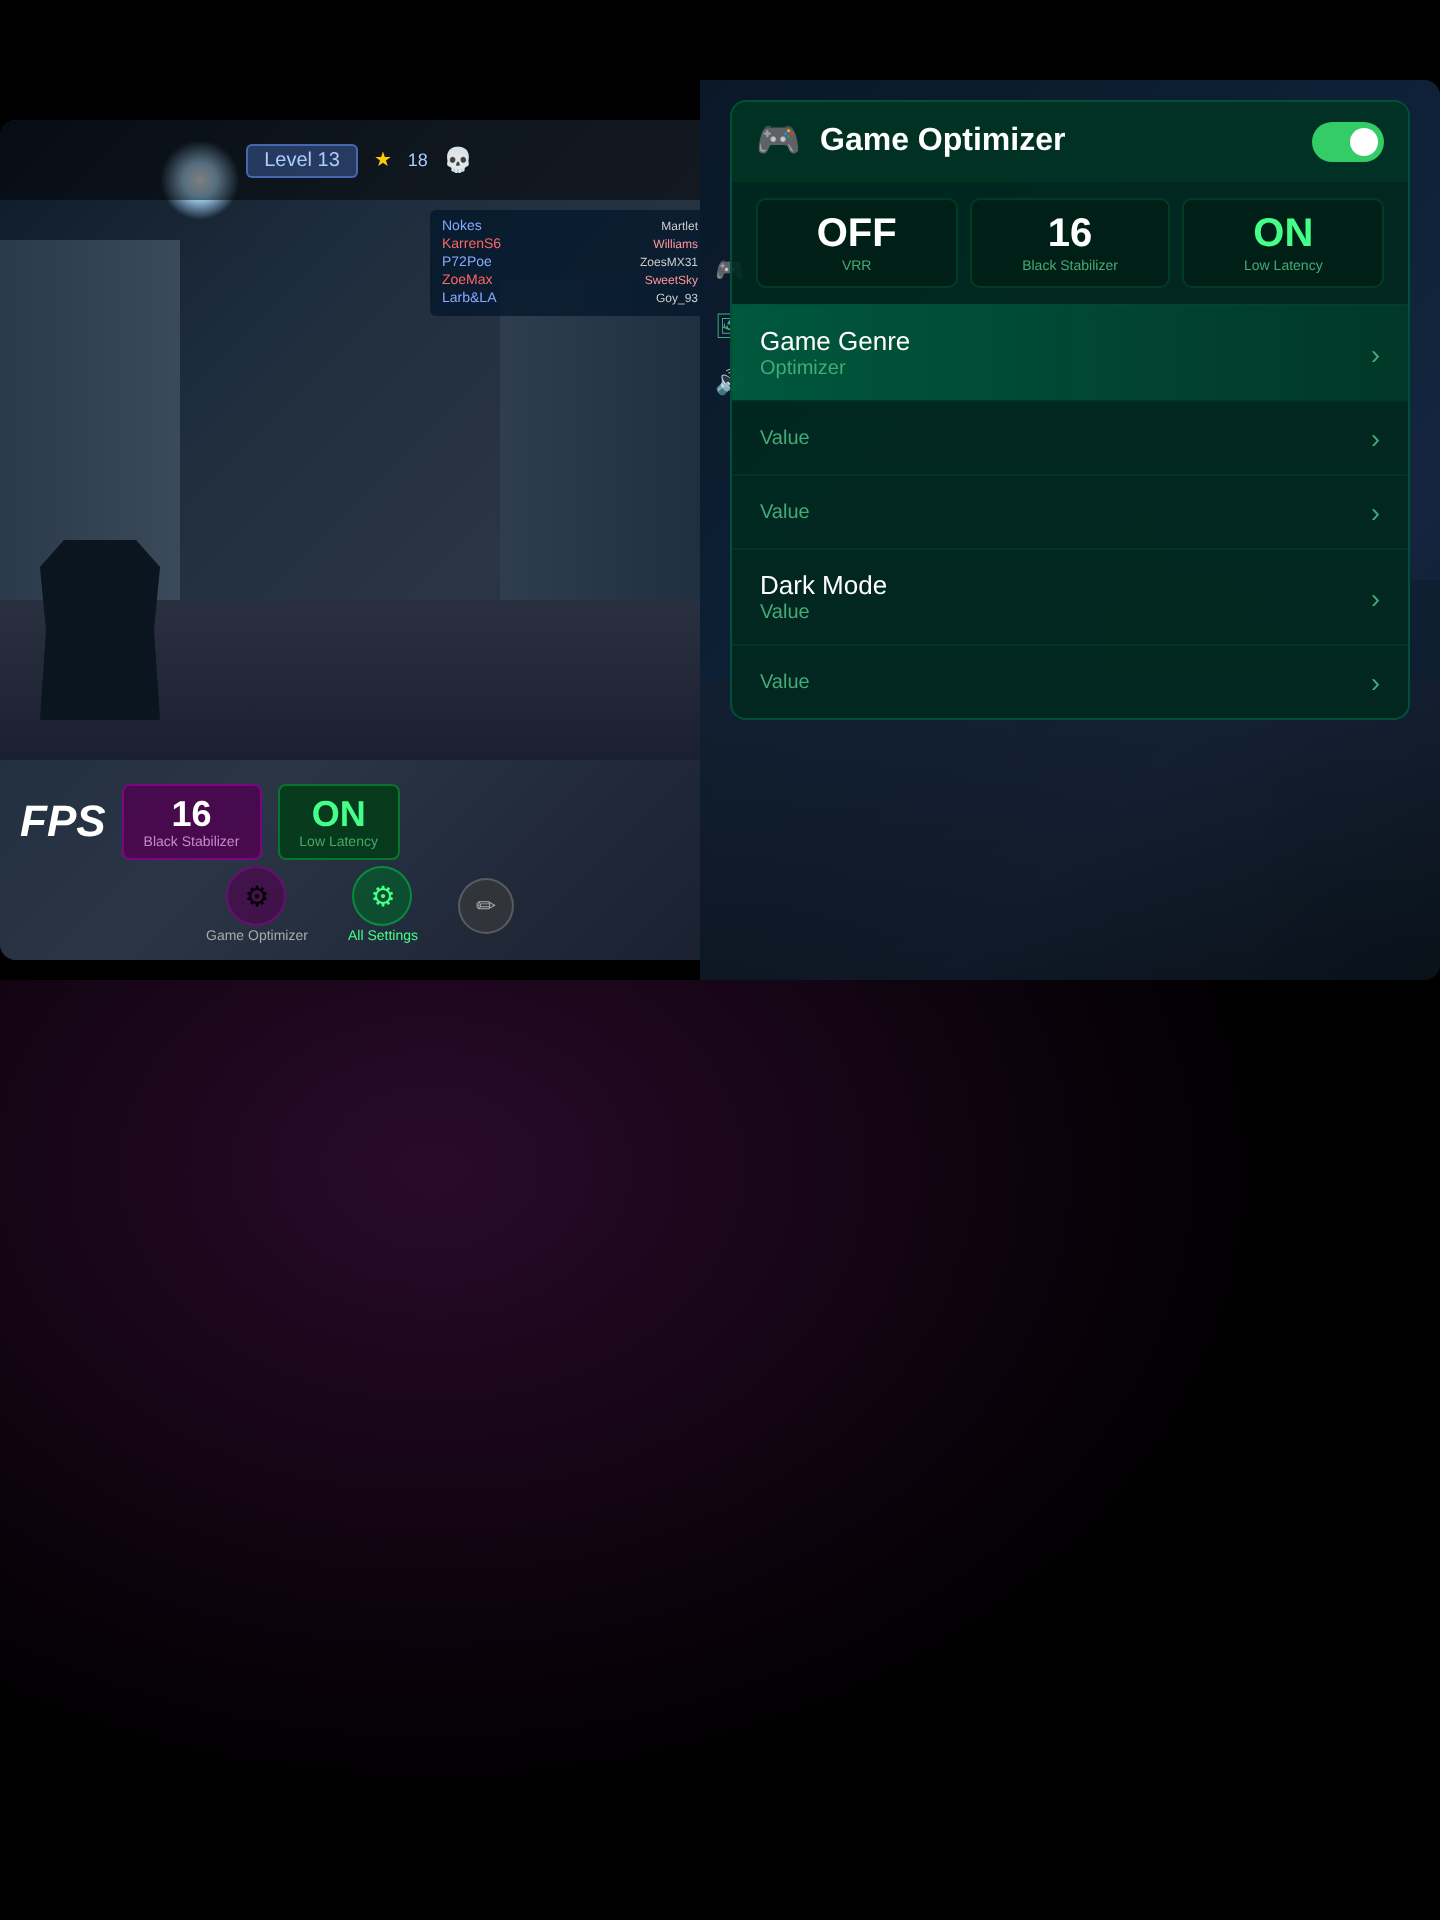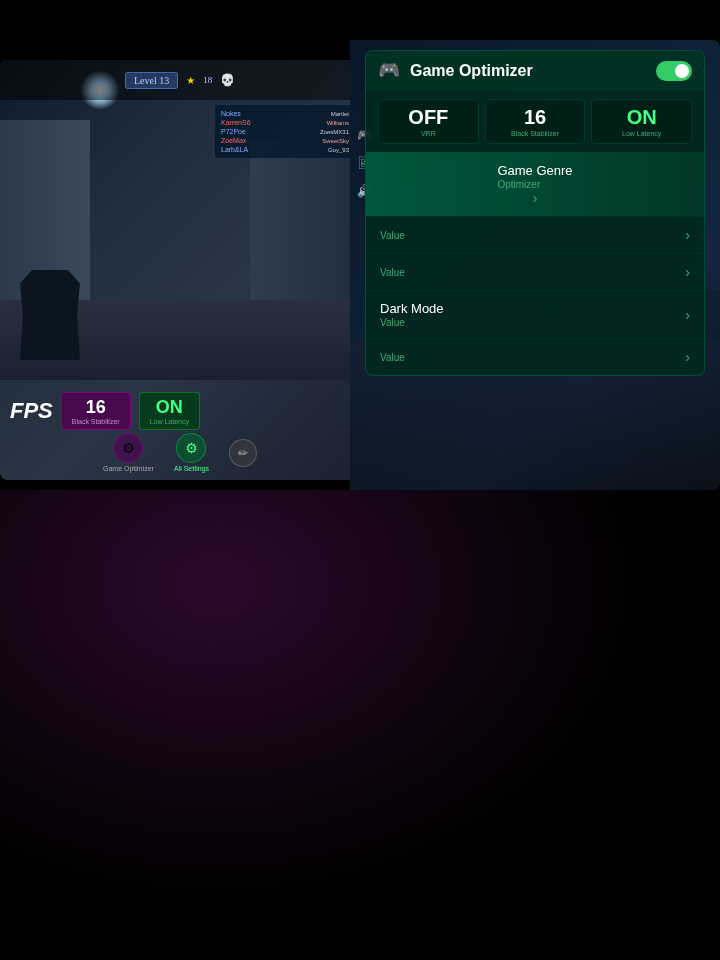--- a/index.html
+++ b/index.html
@@ -117,21 +117,20 @@
       position: absolute;
       top: 0;
       left: 0;
       right: 0;
       height: 40px;
       background: rgba(0,0,0,0.5);
       display: flex;
       align-items: center;
       justify-content: center;
       gap: 8px;
-      font-family: Liberation Serif, serif;
     }
 
     .level-badge {
       background: rgba(100,150,255,0.3);
       border: 1px solid rgba(100,150,255,0.5);
       color: #aaccff;
       font-size: 10px;
       padding: 2px 8px;
       border-radius: 3px;
     }
@@ -443,21 +442,20 @@
       display: flex;
       align-items: center;
       justify-content: space-between;
       padding: 10px 14px;
       border-top: 1px solid rgba(0, 80, 50, 0.3);
       cursor: pointer;
     }
 
     .menu-item.highlighted {
       background: linear-gradient(90deg, rgba(0, 120, 80, 0.6), rgba(0, 80, 50, 0.4));
-      flex-direction: column;
     }
 
     .menu-item-text {
       flex: 1;
     }
 
     .menu-item-title {
       color: #ffffff;
       font-size: 13px;
       font-weight: 500;

